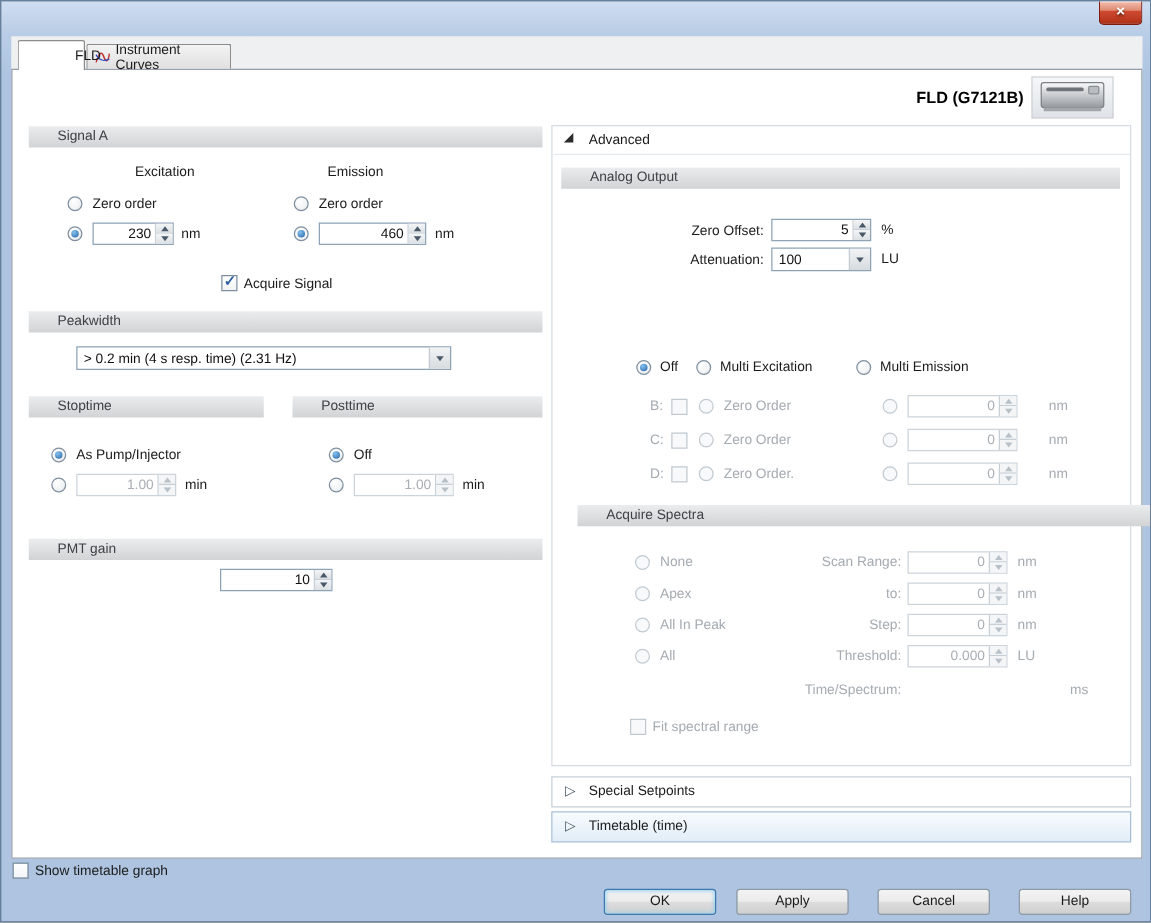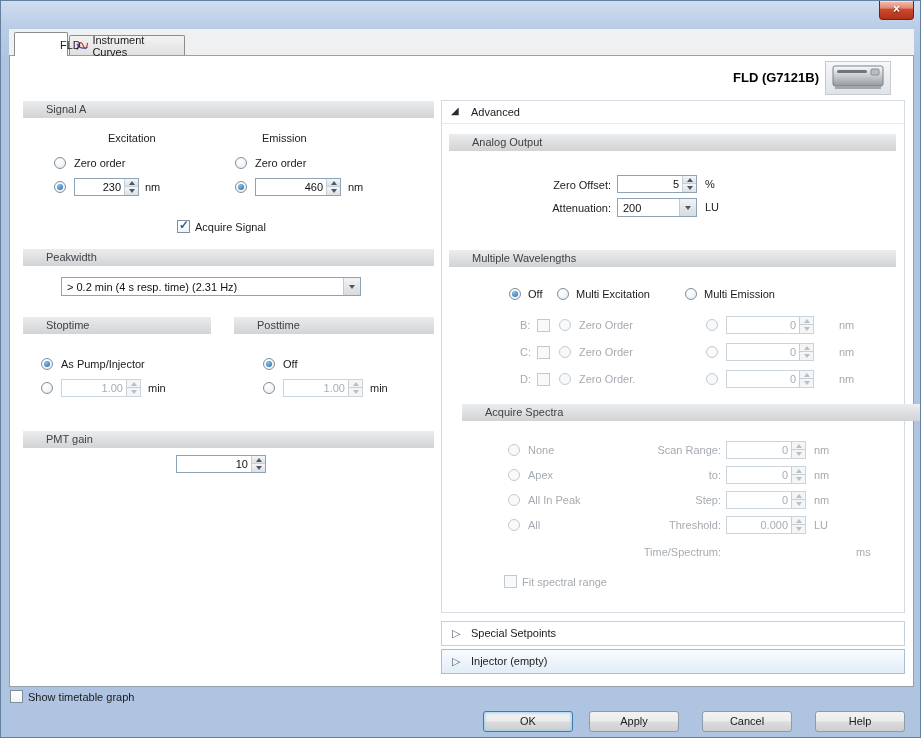--- a/index.html
+++ b/index.html
@@ -238,28 +238,27 @@
         </span>
       <span class="sbtn down">
           <i class="tri t-down"></i>
         </span>
     </span>
   </div>
   <span class="lbl" style="left:704px;top:177px;">%</span>
 
   <span class="lbl lbl-r" style="left:540px;top:201px;width:70px;">Attenuation:</span>
   <div class="combo" style="left:616px;top:197px;width:80px;">
-    <span class="cval">200</span>
+    <span class="cval">100</span>
     <span class="cbtn">
         <i class="tri t-down"></i>
       </span>
   </div>
   <span class="lbl" style="left:704px;top:200px;">LU</span>
 
-  <div class="hdrbar" style="left:448px;top:249px;width:447px;">Multiple Wavelengths</div>
 
   <span class="radio sel" style="left:508px;top:287px;"></span>
   <span class="lbl" style="left:527px;top:287px;">Off</span>
   <span class="radio" style="left:556px;top:287px;"></span>
   <span class="lbl" style="left:575px;top:287px;">Multi Excitation</span>
   <span class="radio" style="left:684px;top:287px;"></span>
   <span class="lbl" style="left:703px;top:287px;">Multi Emission</span>
 
   <span class="lbl dis" style="left:519px;top:318px;">B:</span>
   <span class="checkbox dis" style="left:536px;top:318px;"></span>
@@ -387,21 +386,21 @@
 
   <span class="checkbox dis" style="left:503px;top:574px;"></span>
   <span class="lbl dis" style="left:521px;top:575px;">Fit spectral range</span>
 
   <div class="expander" style="top:620px;"></div>
   <span class="exp-tri-closed" style="left:451px;top:626px;">▷</span>
   <span class="lbl" style="left:470px;top:626px;">Special Setpoints</span>
 
   <div class="expander blue" style="top:648px;"></div>
   <span class="exp-tri-closed" style="left:451px;top:654px;">▷</span>
-  <span class="lbl" style="left:470px;top:654px;">Injector (empty)</span>
+  <span class="lbl" style="left:470px;top:654px;">Timetable (time)</span>
 
   <span class="checkbox" style="left:9px;top:689px;"></span>
   <span class="lbl" style="left:27px;top:690px;">Show timetable graph</span>
 
   <div class="btn default" style="left:482px;top:710px;">OK</div>
   <div class="btn" style="left:588px;top:710px;">Apply</div>
   <div class="btn" style="left:701px;top:710px;">Cancel</div>
   <div class="btn" style="left:814px;top:710px;">Help</div>
 
 </div>

